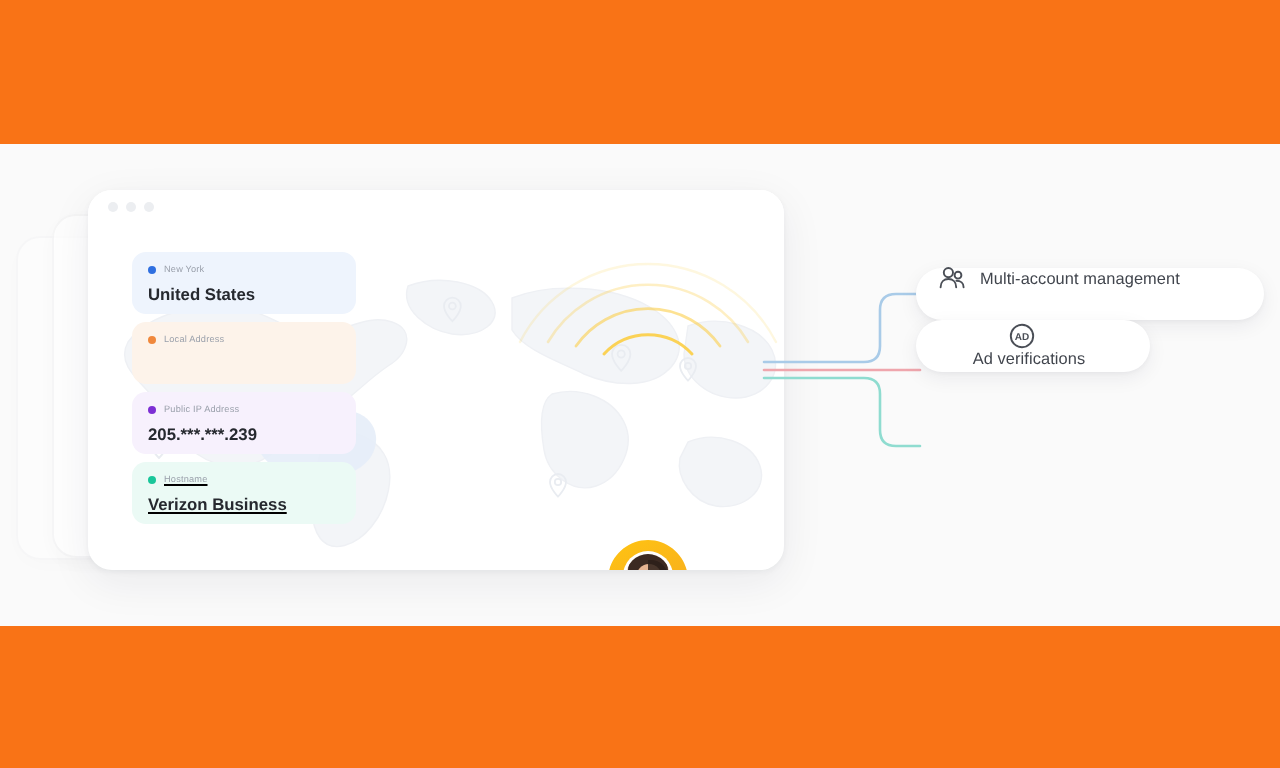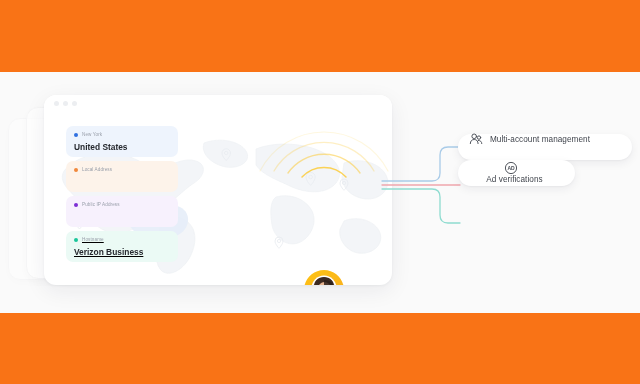--- a/index.html
+++ b/index.html
@@ -312,20 +312,21 @@
         <span class="cdot" style="background:#f0883c;"></span>
         <span class="clabel">Local Address</span>
       </div>
     </div>
 
     <div class="card" style="background:#f7f1fd;">
       <div class="rowtop">
         <span class="cdot" style="background:#7d2fd4;"></span>
         <span class="clabel">Public IP Address</span>
       </div>
+      <div class="cvalue">205.***.***.239</div>
     </div>
 
     <div class="card" style="background:#ebfaf5;text-decoration:underline;">
       <div class="rowtop">
         <span class="cdot" style="background:#19c69a;"></span>
         <span class="clabel">Hostname</span>
       </div>
       <div class="cvalue">Verizon Business</div>
     </div>
 

